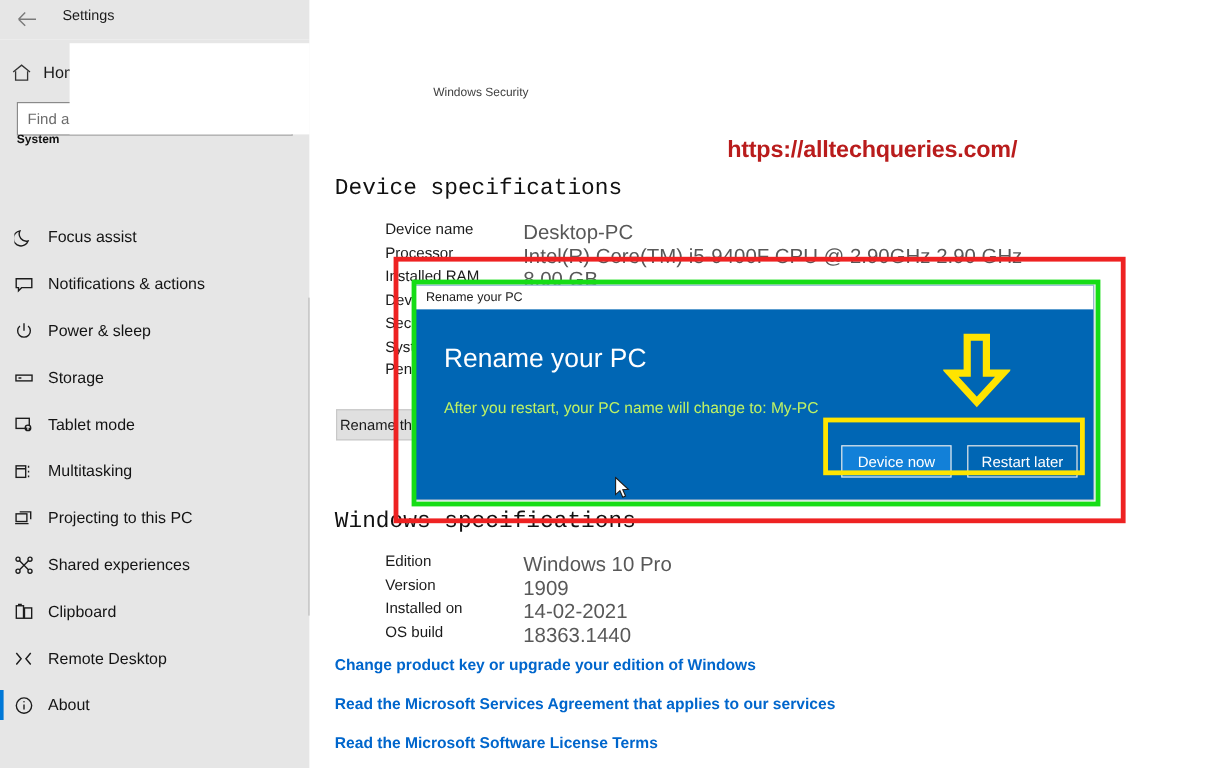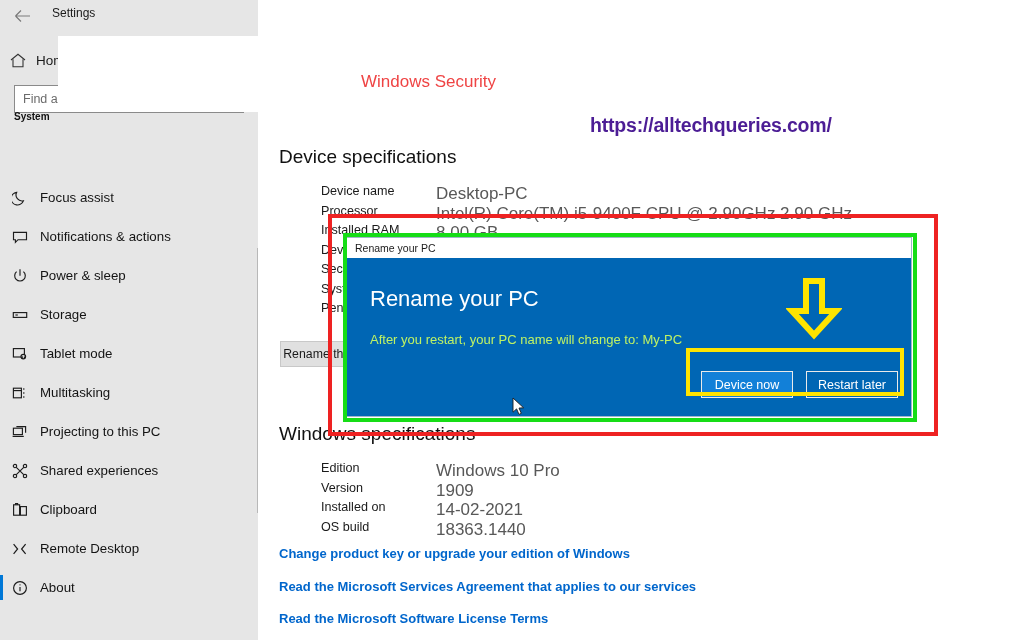--- a/index.html
+++ b/index.html
@@ -37,28 +37,28 @@
   .nav-item.active .sel { display:block; }
   .nav-ico { width:40px; display:flex; align-items:center; justify-content:center; color:#1c1c1c; }
   .nav-ico svg { display:block; }
   .nav-label { font-size:13.3px; color:#141414; }
 
   .sb-track { position:absolute; left:257px; top:215px; width:3px; height:265px; background:#b8b8b8; }
 
   
   .content { position:absolute; left:258px; top:0; width:766px; height:640px; background:#fff; overflow:hidden; }
   .link { color:#0066cc; font-size:13px; cursor:pointer;font-weight:bold; }
-  .sec-head { font-size:19px; color:#111; font-weight:normal; }
+  .sec-head { font-size:19px; color:#111; font-weight:normal;font-family:Liberation Mono, monospace; }
   .spec-label { position:absolute; font-size:12.6px; color:#1a1a1a; }
   .spec-value { position:absolute; font-size:17px; color:#585858; left:115px; white-space:nowrap; }
   .spec-row { position:relative; height:19.5px;margin-left:42px; }
 
-  .winsec-link { position:absolute; left:103px; top:72px; font-size:17px; color:#ef4444; }
-
-  .watermark { position:absolute; left:332px; top:114px; font-size:19.5px; font-weight:bold; color:#4c1d95;
+  .winsec-link { position:absolute; left:103px; top:72px; font-size:10px; color:#404040; }
+
+  .watermark { position:absolute; left:348px; top:114px; font-size:19.5px; font-weight:bold; color:#b91c1c;
                letter-spacing:-0.2px;text-align:right; }
 
   .devspec-h { position:absolute; left:21px; top:146px; }
   .devspecs { position:absolute; left:21px; top:184px; width:500px; }
 
   .rename-btn { position:absolute; left:22px; top:341px; width:96px; height:26px; background:#e0e0e0;
                 border:1px solid #c8c8c8; font-size:12.3px; color:#1a1a1a; font-family:inherit;
                 display:flex; align-items:center; justify-content:center; overflow:hidden; white-space:nowrap; }
 
   .winspec-h { position:absolute; left:21px; top:423px; }

